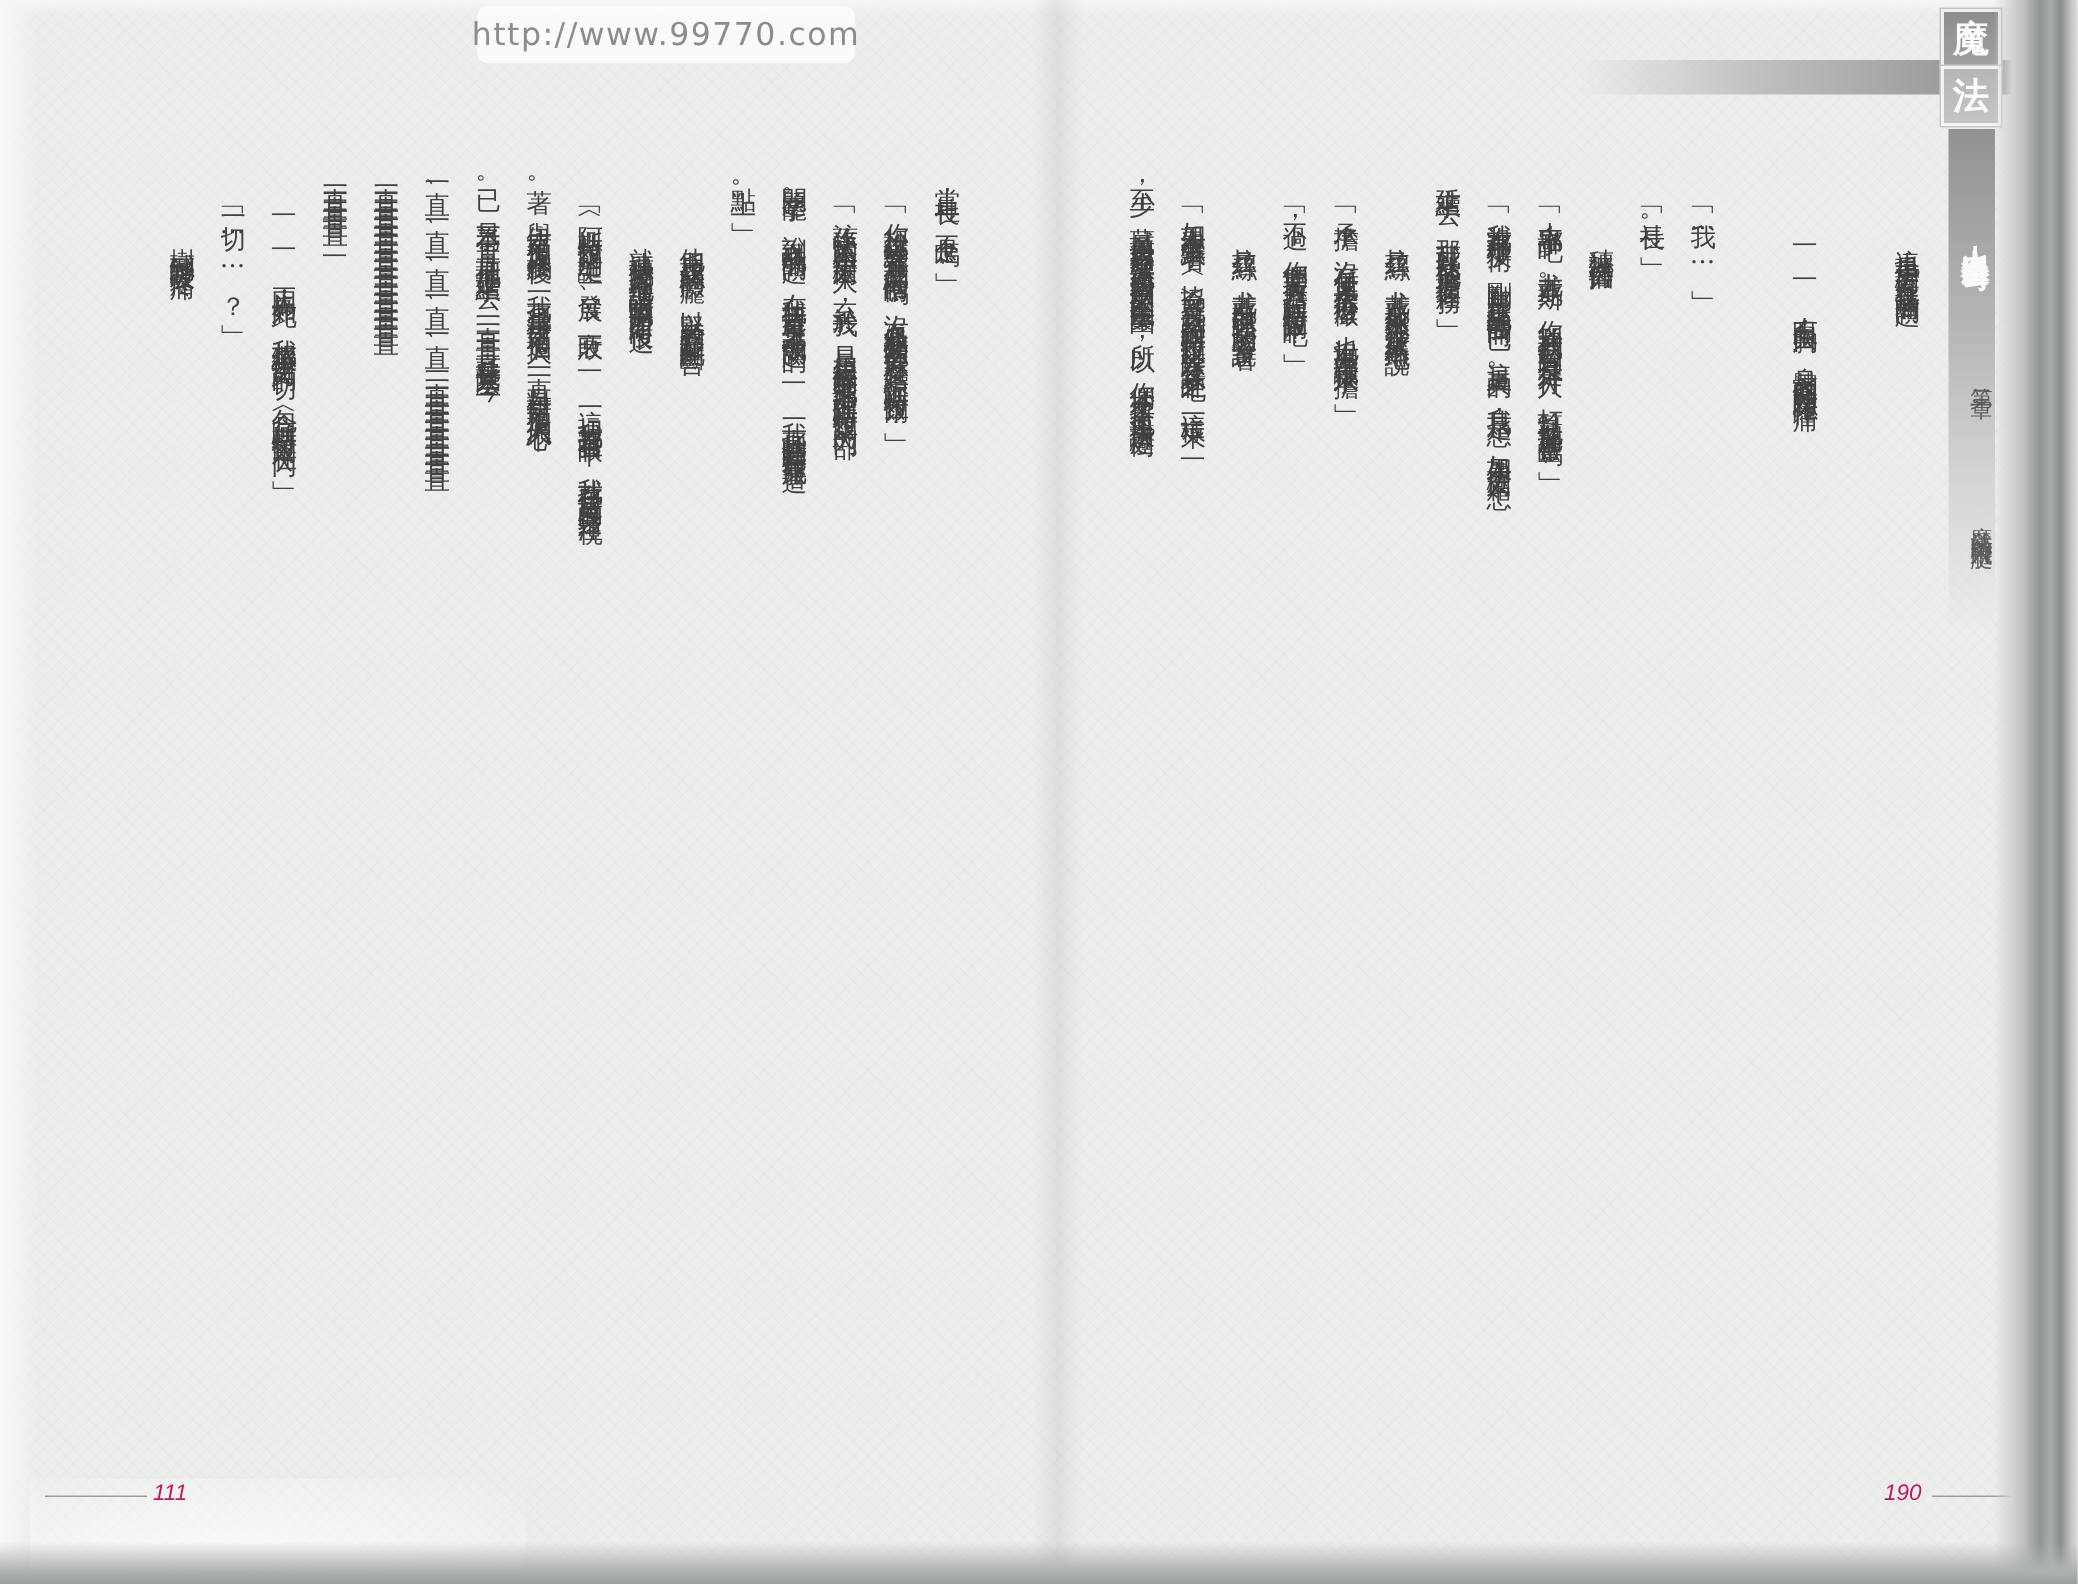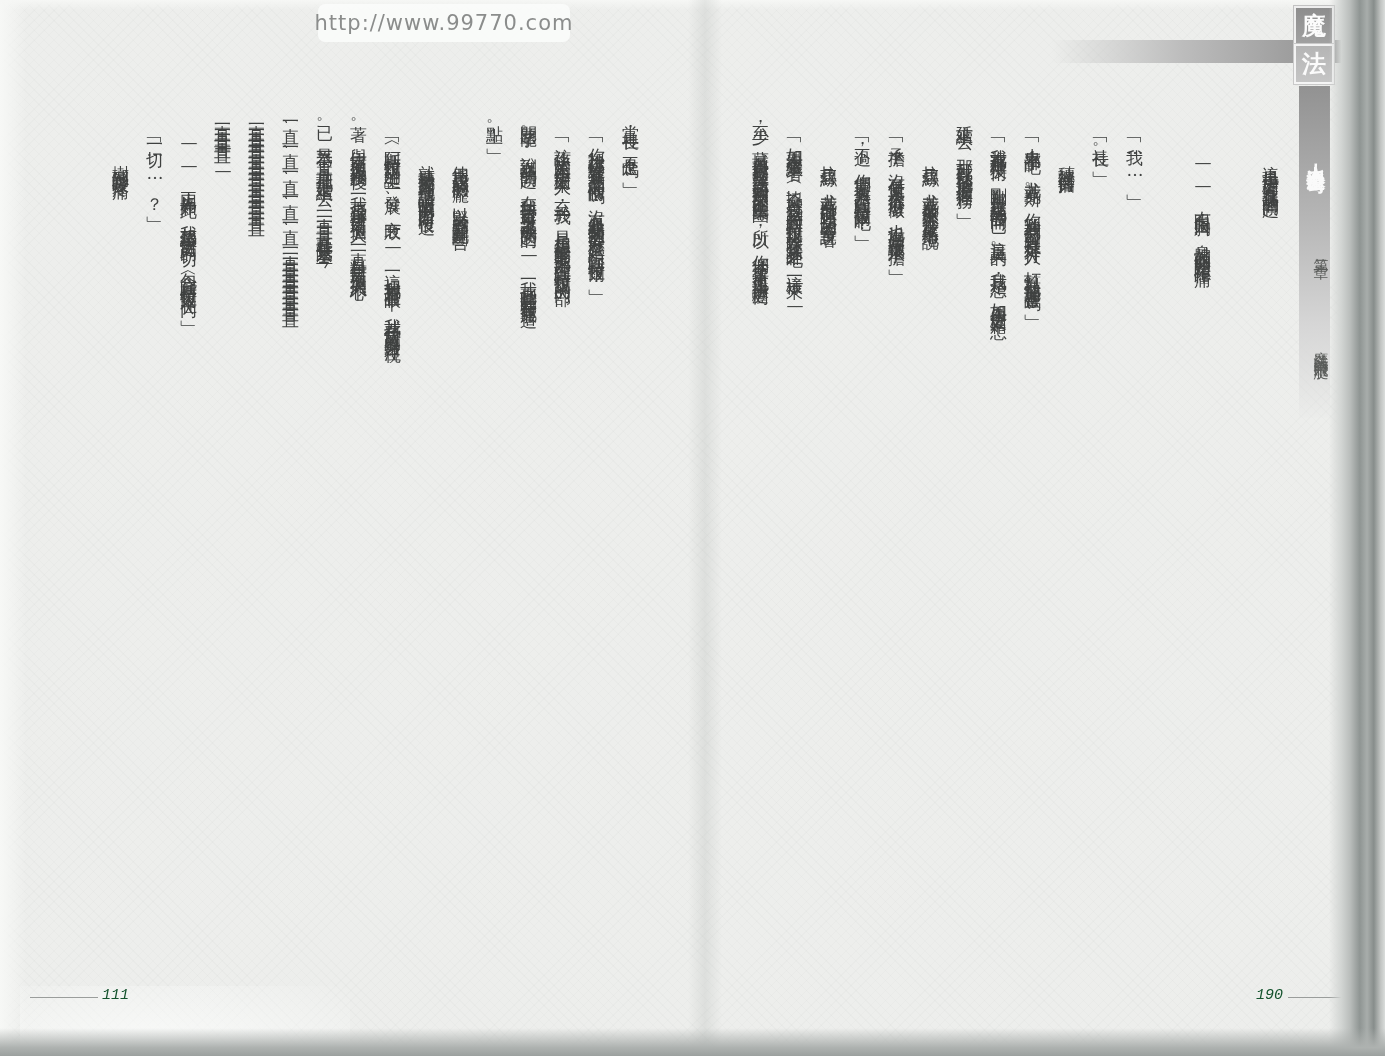--- a/index.html
+++ b/index.html
@@ -44,22 +44,22 @@
   #page-right-text{left:740px;width:548px;}
   #page-left-text{left:95px;width:553px;}
   .vcol{
     position:absolute;top:0;height:100%;width:34px;
     writing-mode:vertical-rl;text-orientation:upright;
     font-size:17px;line-height:34px;letter-spacing:2.8px;
     color:#3f4140;text-align:start;
   }
 
   .pagenum{
-    position:absolute;font-size:15px;font-style:italic;color:#14532d;
-    font-family:Liberation Mono, monospace;
+    position:absolute;font-size:15px;font-style:italic;color:#be185d;
+    font-family:Liberation Sans, sans-serif;
   }
   .rule{position:absolute;height:1px;background:#9a9d9b;}
 
   
   .band-horizontal{
     position:absolute;left:1052px;top:40px;width:292px;height:23px;
     background:linear-gradient(to right,rgba(201,203,201,0),#bcbcbc 45%,#8f8f8f 100%);
   }
   .title-box{
     position:absolute;left:1294px;width:40px;height:40px;

